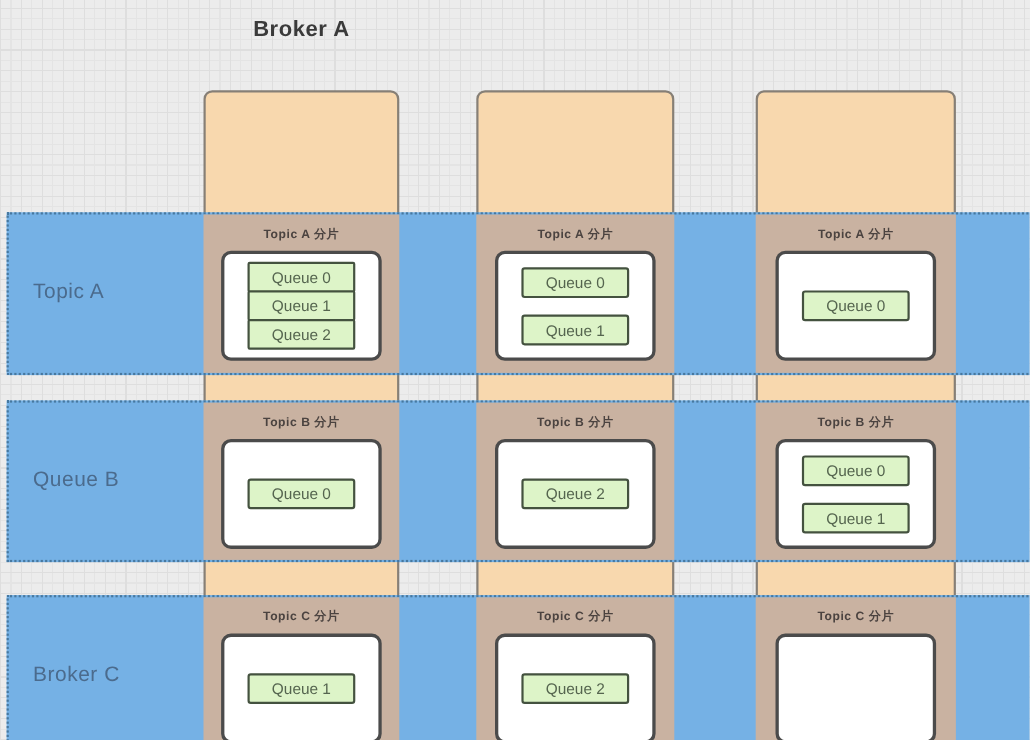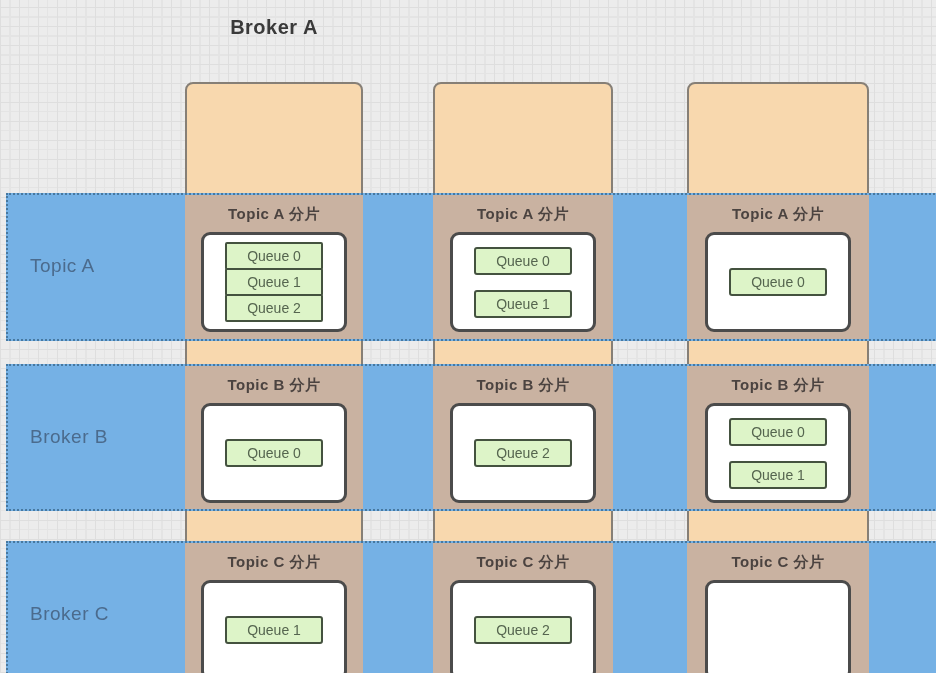--- a/index.html
+++ b/index.html
@@ -41,21 +41,21 @@
     font-size:19px;font-weight:normal;color:#4b6b8d;
     letter-spacing:.5px;
   }
   .shard{
     position:absolute;top:0;bottom:0;
     background:#c9b2a1;
     text-align:center;
   }
   .shard-title{
     margin-top:10px;
-    font-size:15px;font-weight:bold;color:#4b4340;
+    font-size:11px;font-weight:bold;color:#4b4340;
     letter-spacing:.5px;
   }
   .white-box{
     margin:8px auto 0;
     width:146px;height:100px;
     background:#ffffff;
     border:3px solid #4b4b4b;
     border-radius:9px;
     box-sizing:border-box;
     display:flex;flex-direction:column;
@@ -109,21 +109,21 @@
 
     <div class="shard" style="left:679px;width:182px;">
       <div class="shard-title">Topic A 分片</div>
       <div class="white-box">
         <div class="queue">Queue 0</div>
       </div>
     </div>
   </div>
 
   <div class="topic-row" style="top:364px;height:147px;">
-    <div class="topic-label">Broker B</div>
+    <div class="topic-label">Queue B</div>
 
     <div class="shard" style="left:177px;width:178px;">
       <div class="shard-title">Topic B 分片</div>
       <div class="white-box">
         <div class="queue">Queue 0</div>
       </div>
     </div>
 
     <div class="shard" style="left:425px;width:180px;">
       <div class="shard-title">Topic B 分片</div>

